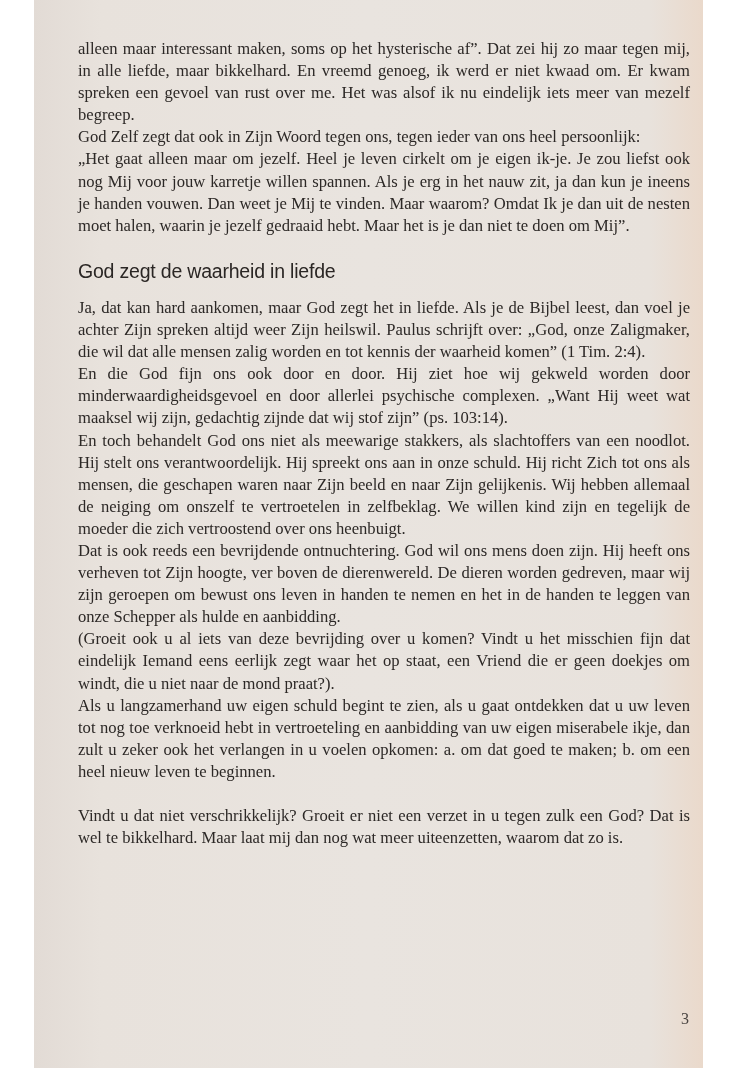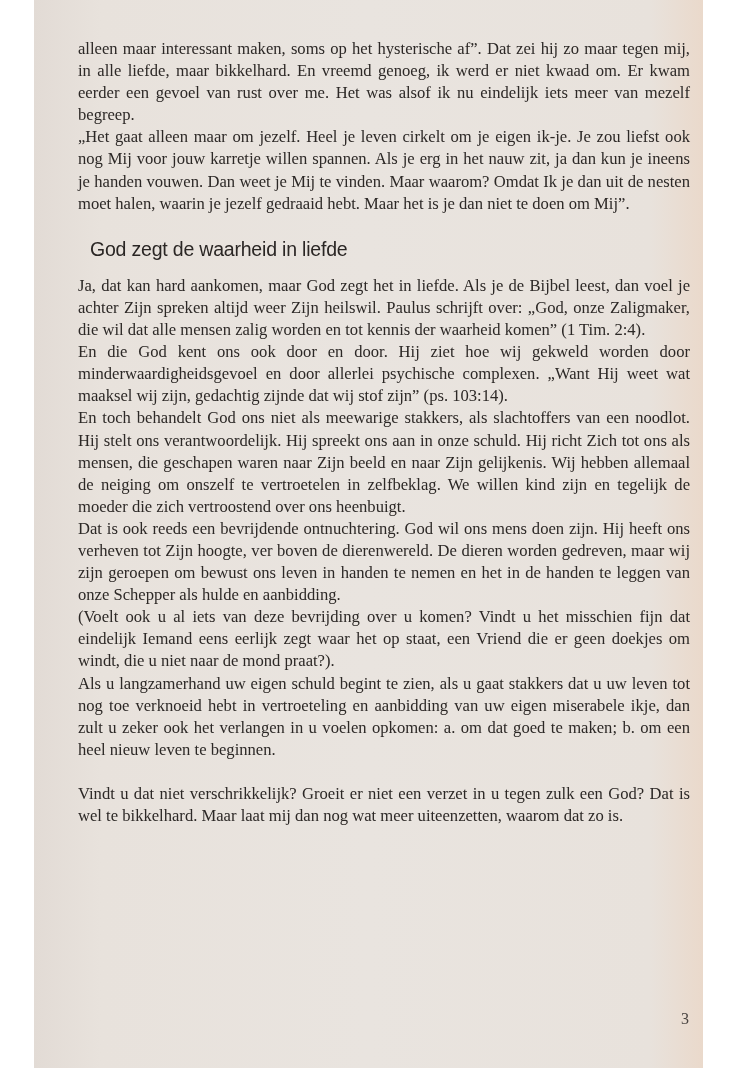--- a/index.html
+++ b/index.html
@@ -35,51 +35,52 @@
     .para {
       margin: 0;
       text-align: justify;
       text-align-last: left;
     }
     .heading {
       font-family: "Liberation Sans", "DejaVu Sans", sans-serif;
       font-size: 19.5px;
       font-weight: normal;
       color: #2a2624;
-      margin: 23px 0 15px 12px;
+      margin: 23px 0 15px 0;
       letter-spacing: -0.2px;
     }
     .gap {
       height: 22px;
     }
     .page-number {
       position: absolute;
       left: 647px;
       top: 1010px;
       font-family: "Liberation Serif", "DejaVu Serif", serif;
       font-size: 16px;
       color: #4a4542;
     }
   </style>
 </head>
 <body>
 
 <div class="page">
   <div class="text-block">
-    <p class="para">alleen maar interessant maken, soms op het hysterische af”. Dat zei hij zo maar tegen mij, in alle liefde, maar bikkelhard. En vreemd genoeg, ik werd er niet kwaad om. Er kwam eerder een gevoel van rust over me. Het was alsof ik nu eindelijk iets meer van mezelf begreep.</p>
+    <p class="para">alleen maar interessant maken, soms op het hysterische af”. Dat zei hij zo maar tegen mij, in alle liefde, maar bikkelhard. En vreemd genoeg, ik werd er niet kwaad om. Er kwam spreken een gevoel van rust over me. Het was alsof ik nu eindelijk iets meer van mezelf begreep.</p>
+    <p class="para">God Zelf zegt dat ook in Zijn Woord tegen ons, tegen ieder van ons heel persoonlijk:</p>
     <p class="para">„Het gaat alleen maar om jezelf. Heel je leven cirkelt om je eigen ik-je. Je zou liefst ook nog Mij voor jouw karretje willen spannen. Als je erg in het nauw zit, ja dan kun je ineens je handen vouwen. Dan weet je Mij te vinden. Maar waarom? Omdat Ik je dan uit de nesten moet halen, waarin je jezelf gedraaid hebt. Maar het is je dan niet te doen om Mij”.</p>
 
     <h2 class="heading">God zegt de waarheid in liefde</h2>
 
     <p class="para">Ja, dat kan hard aankomen, maar God zegt het in liefde. Als je de Bijbel leest, dan voel je achter Zijn spreken altijd weer Zijn heilswil. Paulus schrijft over: „God, onze Zaligmaker, die wil dat alle mensen zalig worden en tot kennis der waarheid komen” (1 Tim. 2:4).</p>
-    <p class="para">En die God kent ons ook door en door. Hij ziet hoe wij gekweld worden door minderwaardigheidsgevoel en door allerlei psychische complexen. „Want Hij weet wat maaksel wij zijn, gedachtig zijnde dat wij stof zijn” (ps. 103:14).</p>
+    <p class="para">En die God fijn ons ook door en door. Hij ziet hoe wij gekweld worden door minderwaardigheidsgevoel en door allerlei psychische complexen. „Want Hij weet wat maaksel wij zijn, gedachtig zijnde dat wij stof zijn” (ps. 103:14).</p>
     <p class="para">En toch behandelt God ons niet als meewarige stakkers, als slachtoffers van een noodlot. Hij stelt ons verantwoordelijk. Hij spreekt ons aan in onze schuld. Hij richt Zich tot ons als mensen, die geschapen waren naar Zijn beeld en naar Zijn gelijkenis. Wij hebben allemaal de neiging om onszelf te vertroetelen in zelfbeklag. We willen kind zijn en tegelijk de moeder die zich vertroostend over ons heenbuigt.</p>
     <p class="para">Dat is ook reeds een bevrijdende ontnuchtering. God wil ons mens doen zijn. Hij heeft ons verheven tot Zijn hoogte, ver boven de dierenwereld. De dieren worden gedreven, maar wij zijn geroepen om bewust ons leven in handen te nemen en het in de handen te leggen van onze Schepper als hulde en aanbidding.</p>
-    <p class="para">(Voelt ook u al iets van deze bevrijding over u komen? Vindt u het misschien fijn dat eindelijk Iemand eens eerlijk zegt waar het op staat, een Vriend die er geen doekjes om windt, die u niet naar de mond praat?).</p>
-    <p class="para">Als u langzamerhand uw eigen schuld begint te zien, als u gaat stakkers dat u uw leven tot nog toe verknoeid hebt in vertroeteling en aanbidding van uw eigen miserabele ikje, dan zult u zeker ook het verlangen in u voelen opkomen: a. om dat goed te maken; b. om een heel nieuw leven te beginnen.</p>
+    <p class="para">(Groeit ook u al iets van deze bevrijding over u komen? Vindt u het misschien fijn dat eindelijk Iemand eens eerlijk zegt waar het op staat, een Vriend die er geen doekjes om windt, die u niet naar de mond praat?).</p>
+    <p class="para">Als u langzamerhand uw eigen schuld begint te zien, als u gaat ontdekken dat u uw leven tot nog toe verknoeid hebt in vertroeteling en aanbidding van uw eigen miserabele ikje, dan zult u zeker ook het verlangen in u voelen opkomen: a. om dat goed te maken; b. om een heel nieuw leven te beginnen.</p>
 
     <div class="gap"></div>
 
     <p class="para">Vindt u dat niet verschrikkelijk? Groeit er niet een verzet in u tegen zulk een God? Dat is wel te bikkelhard. Maar laat mij dan nog wat meer uiteenzetten, waarom dat zo is.</p>
   </div>
 
   <div class="page-number">3</div>
 </div>
 
 </body></html>

